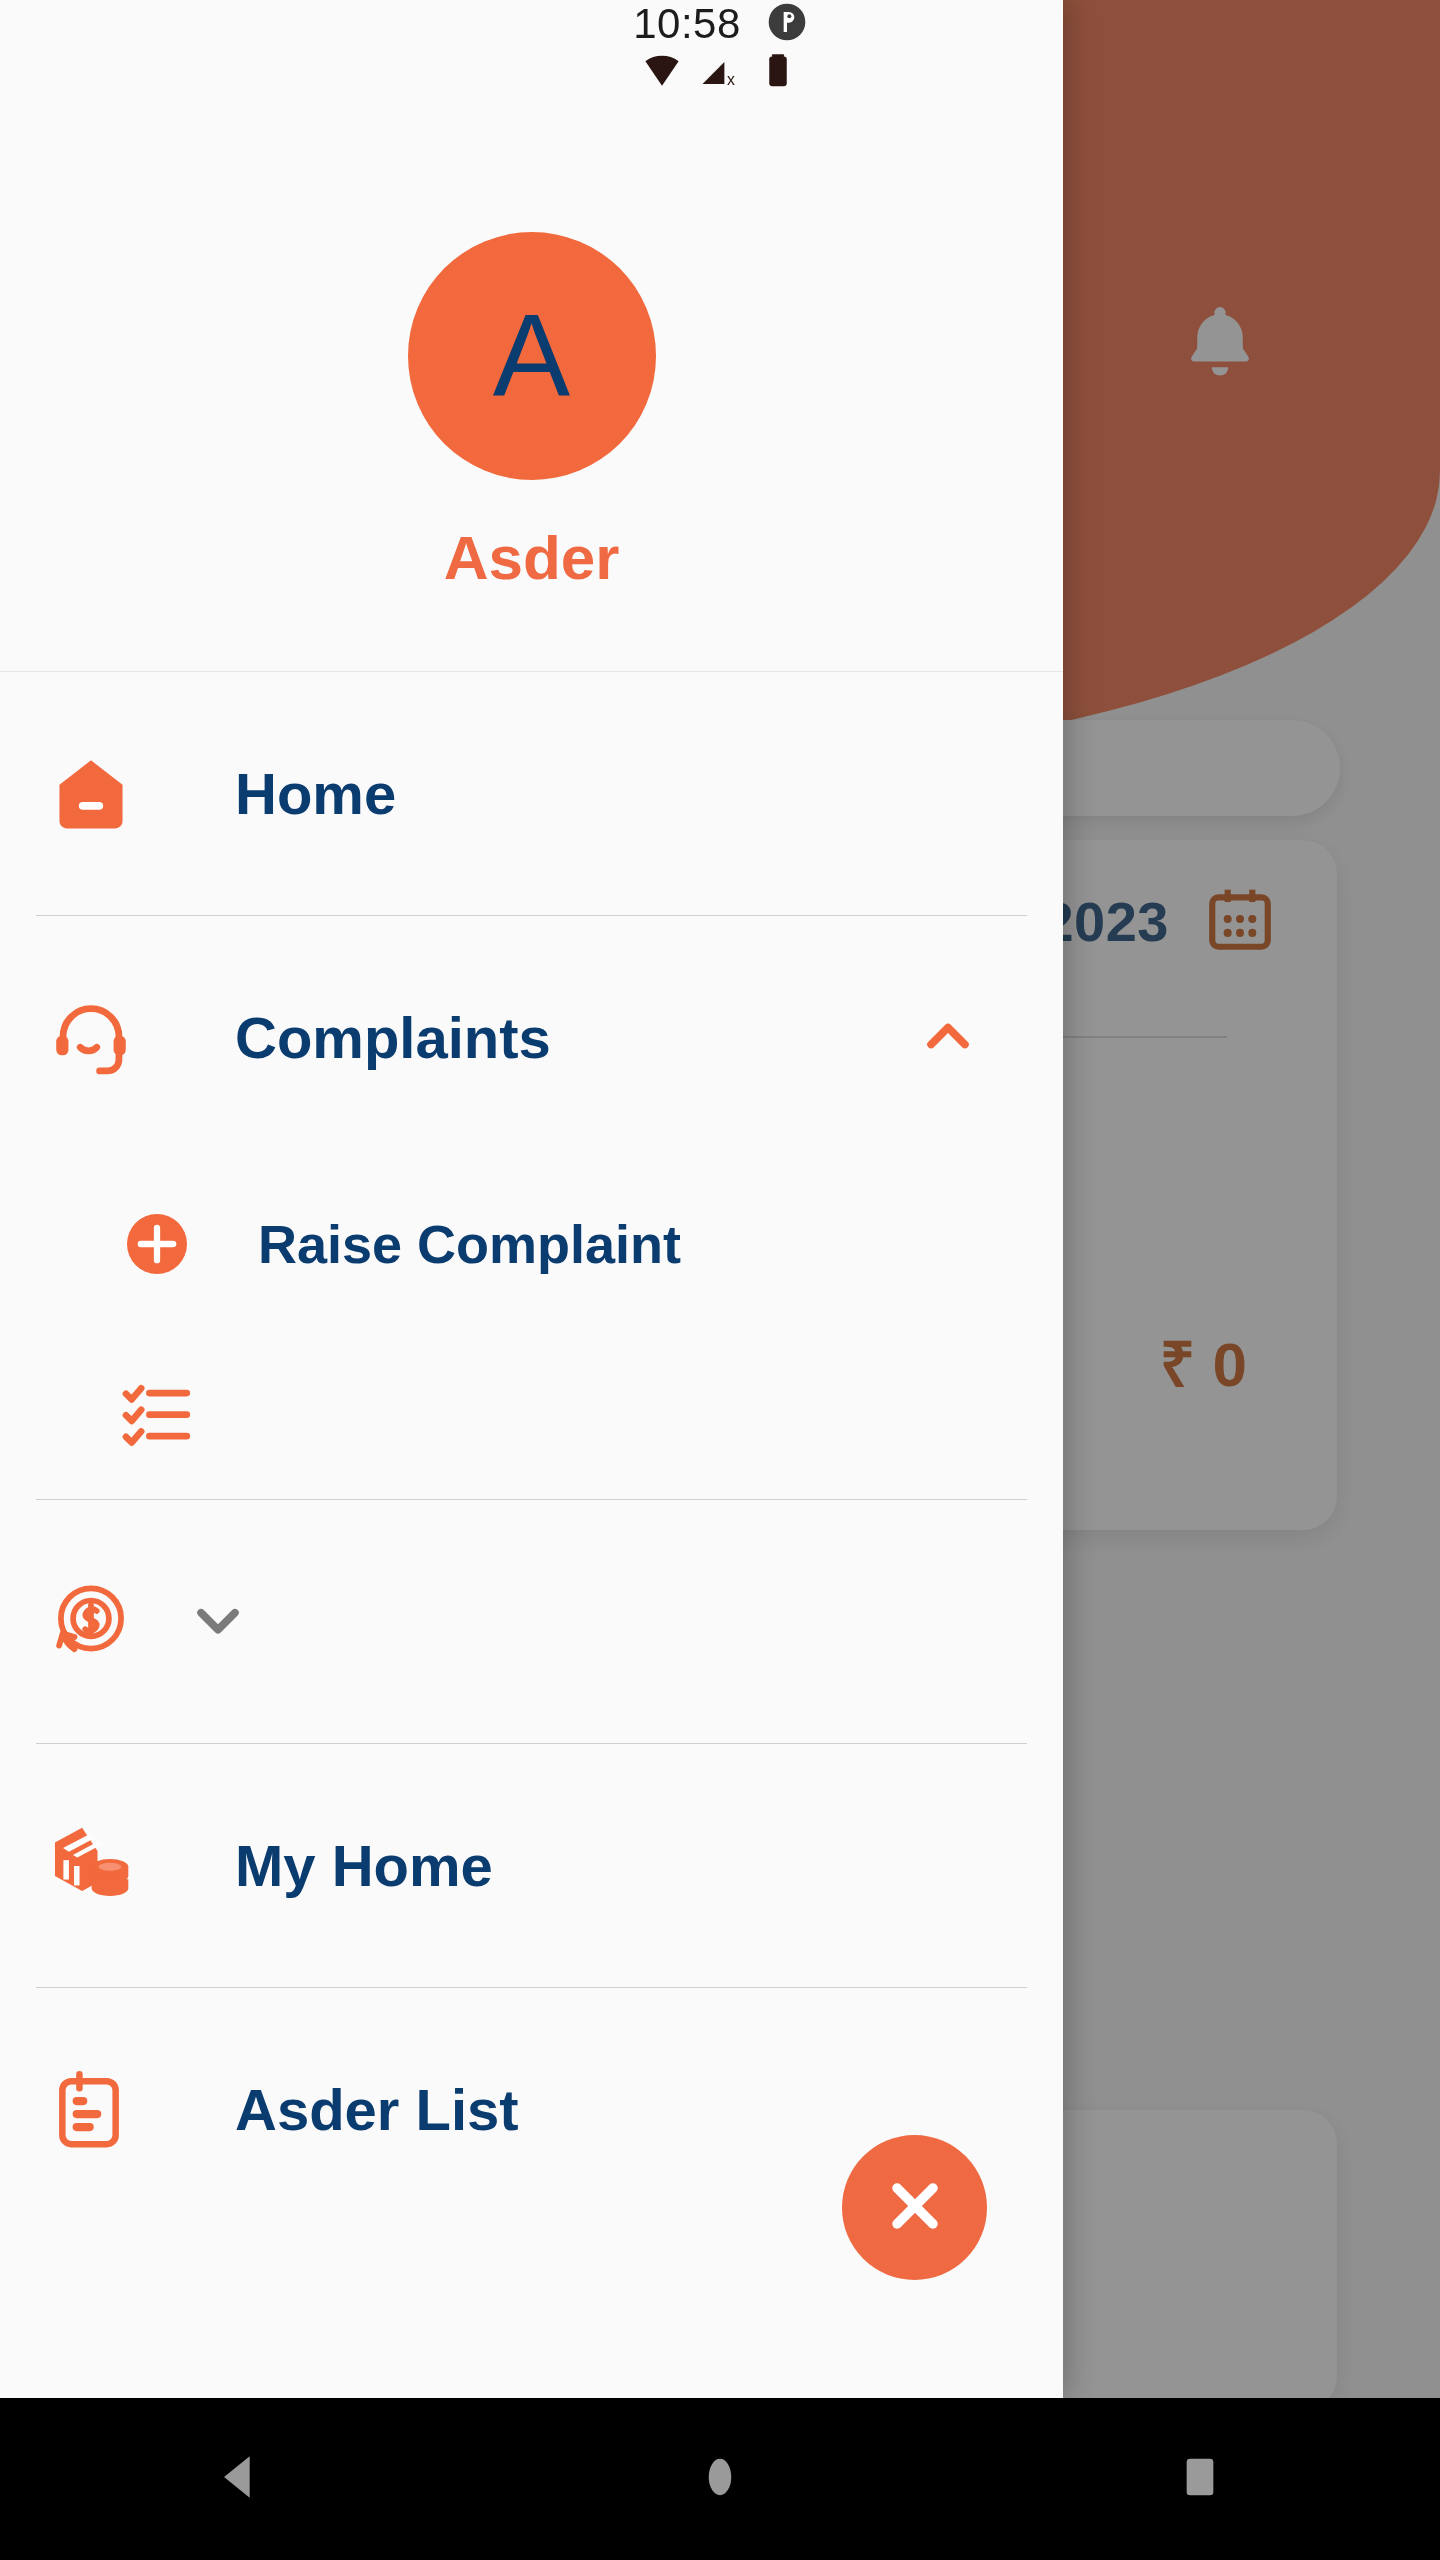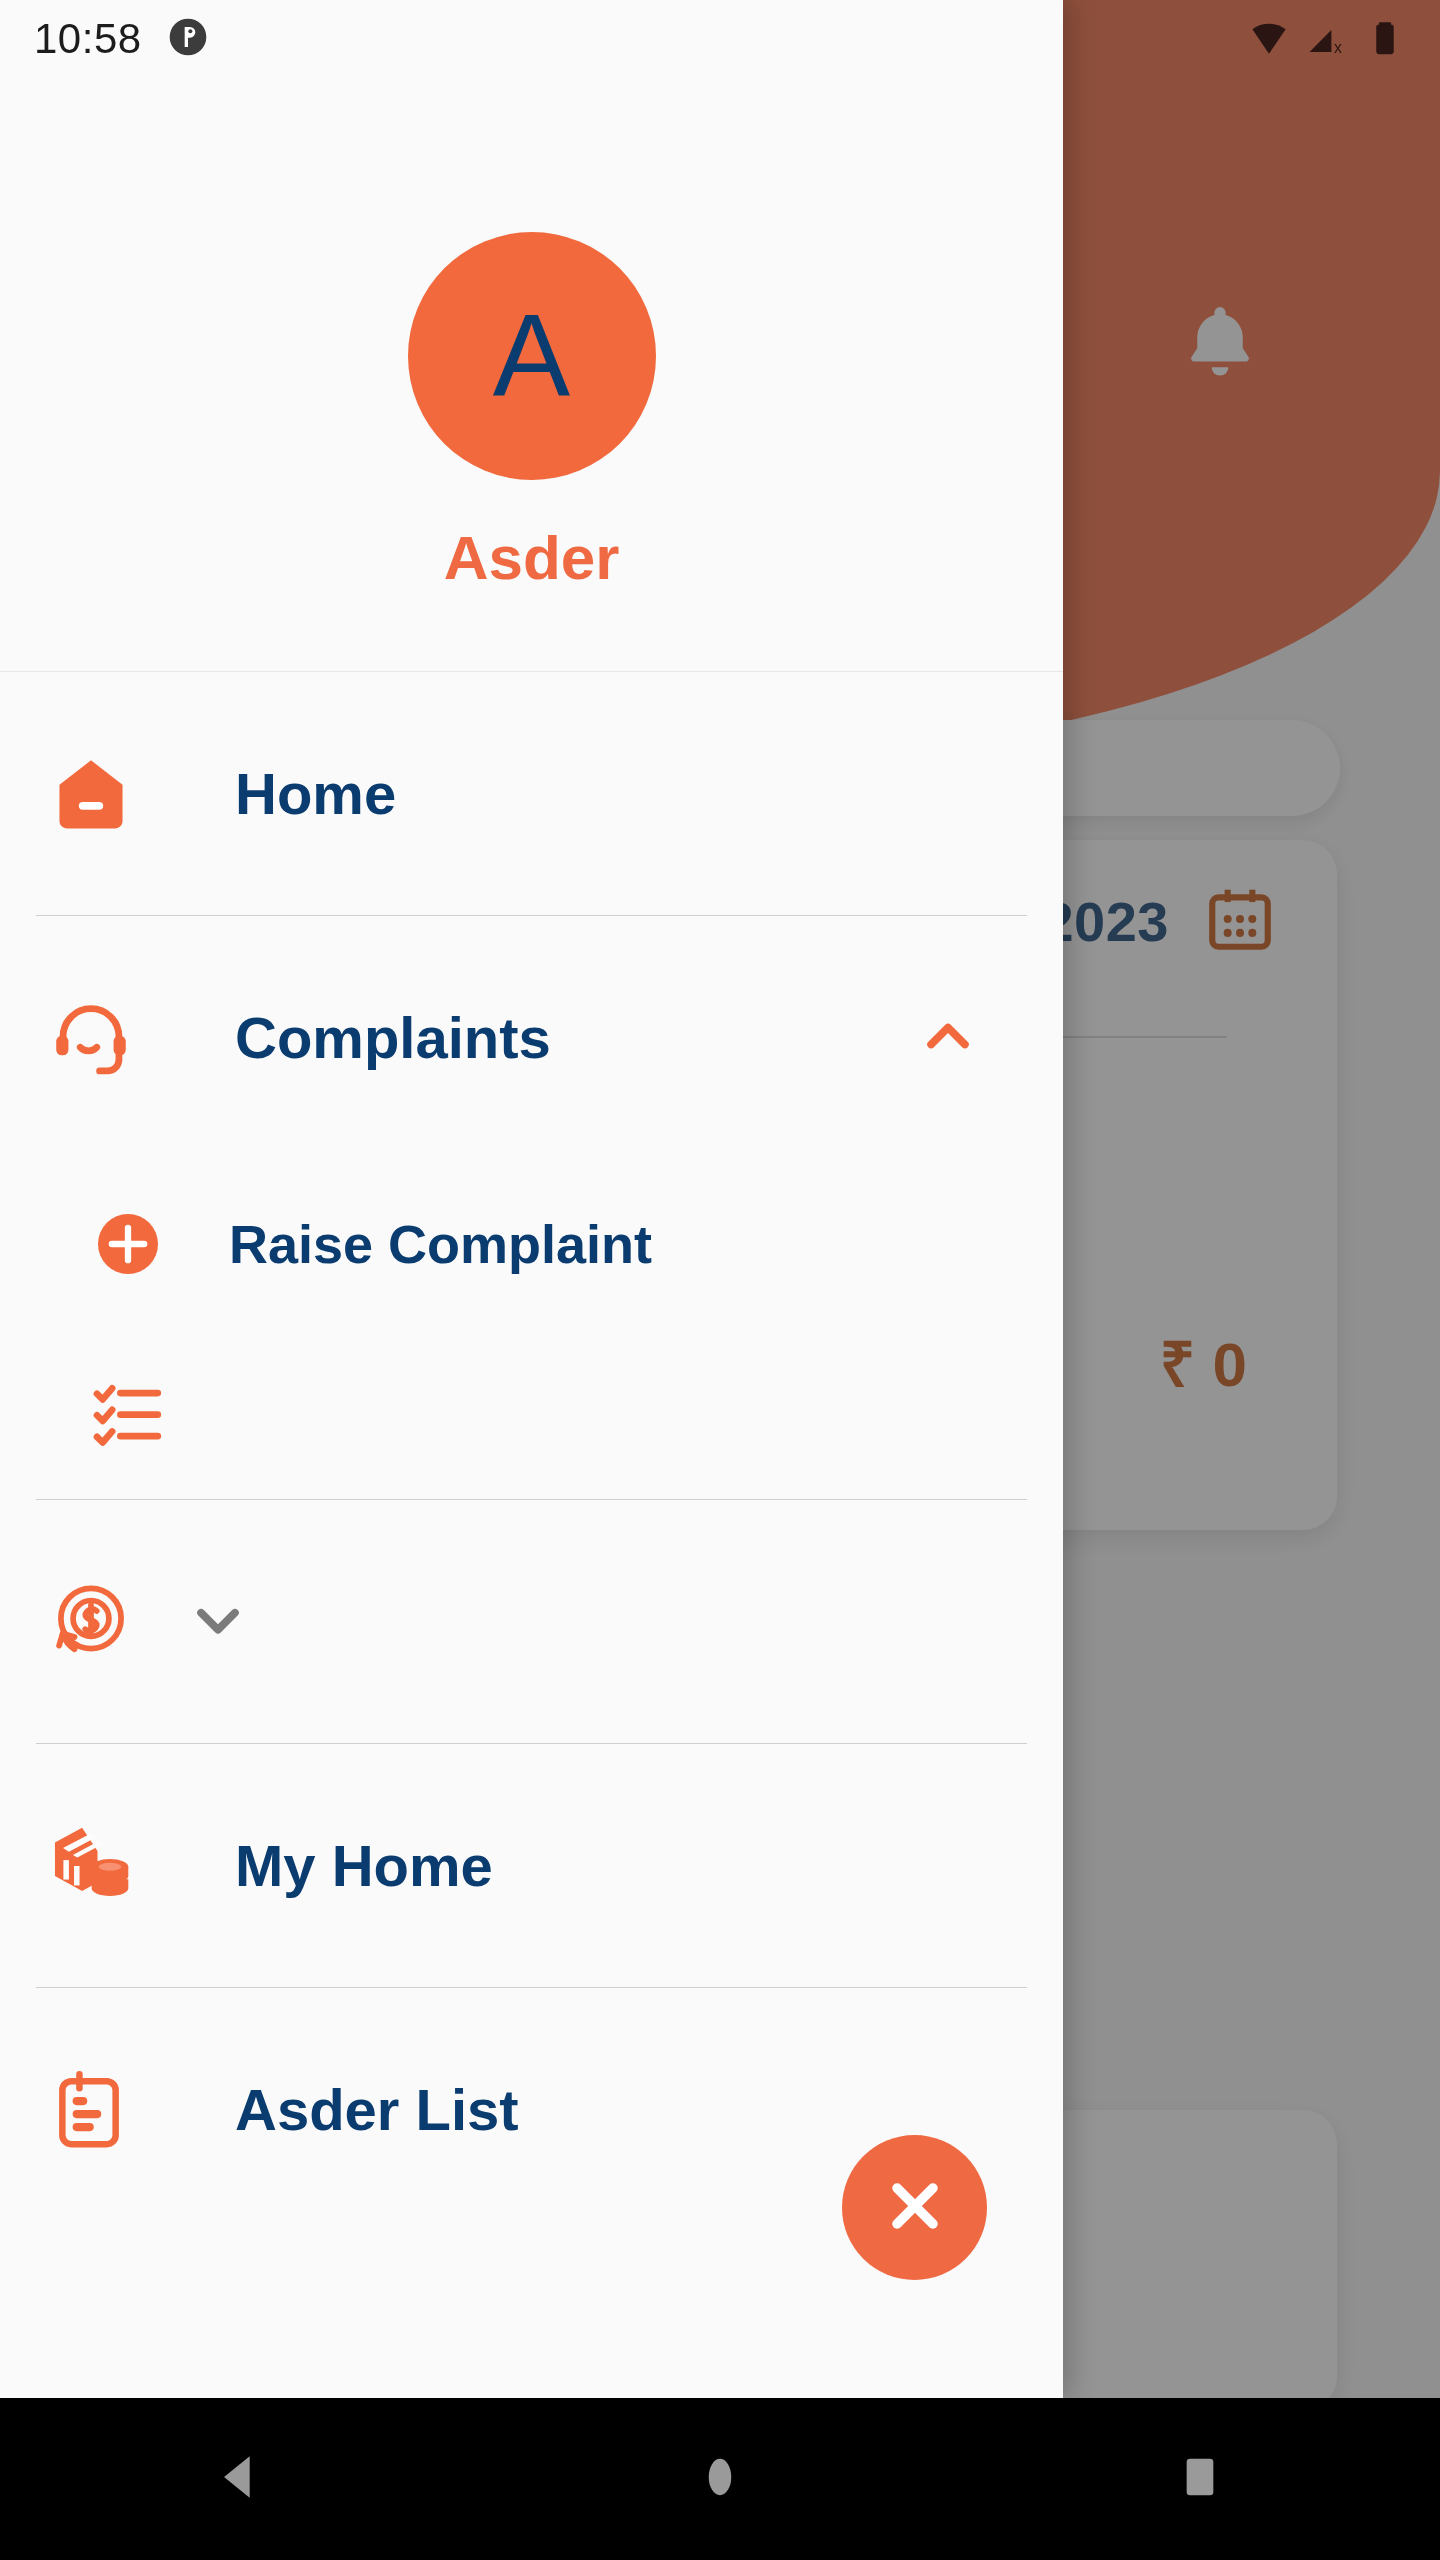--- a/index.html
+++ b/index.html
@@ -91,20 +91,21 @@
     background:rgba(60,60,60,0.55);
     pointer-events:none;
   }
 
   
   #statusbar {
     position:absolute; left:0; top:0; width:1440px; height:78px;
     display:flex; align-items:center; justify-content:space-between;
     padding:0 34px; z-index:30;
     pointer-events:none;
+    flex-direction:column;
   }
   #status-left { display:flex; align-items:center; gap:26px; }
   #status-time { font-size:42px; color:#1c1c1c; letter-spacing:0.5px; }
   #status-right { display:flex; align-items:center; gap:16px; }
 
   
   #drawer {
     position:absolute; left:0; top:0; width:1063px; height:2398px;
     background:#fafafa; z-index:20;
     box-shadow:6px 0 26px rgba(0,0,0,0.22);
@@ -142,21 +143,21 @@
   .menu-item .m-label {
     margin-left:46px; font-size:58px; font-weight:bold; color:#0b3c70;
     flex:1; white-space:nowrap;
   }
   .menu-item .m-chevron { flex:0 0 auto; }
   .sep { height:1px; background:#cfcfcf; margin:0 36px; }
   .sep.inset { margin:0 36px 0 36px; }
 
   .sub-item {
     display:flex; align-items:center;
-    height:170px; padding-left:85px;
+    height:170px; padding-left:114px;
     cursor:pointer;
   }
   .sub-item .s-icon {
     width:86px; flex:0 0 86px;
     display:flex; align-items:center; justify-content:center;
   }
   .sub-item .s-label {
     margin-left:58px; font-size:54px; font-weight:bold; color:#0b3c70;
     white-space:nowrap;
   }

